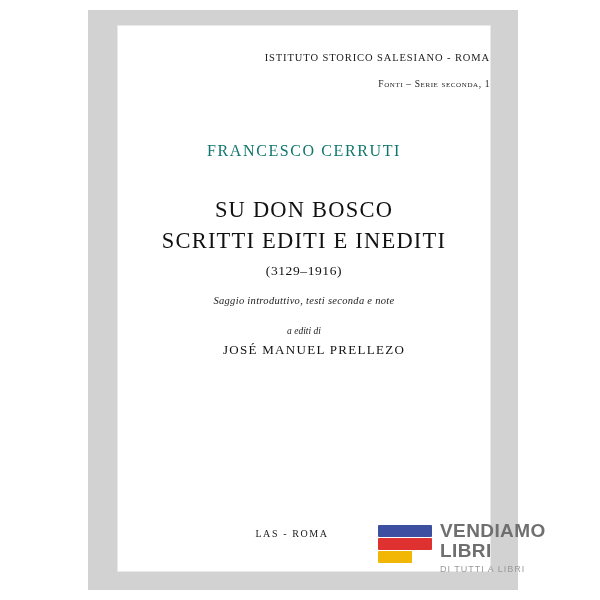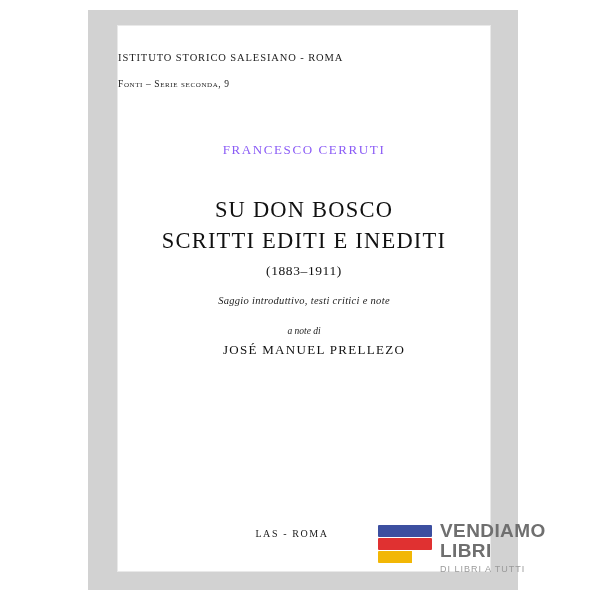--- a/index.html
+++ b/index.html
@@ -43,21 +43,21 @@
     left: 0;
     top: 0;
     width: 372px;
     height: 545px;
   }
   .series-block {
     position: absolute;
     top: 26px;
     left: 0;
     width: 372px;
-    text-align: left;
+    text-align: right;
   }
   .institute {
     font-size: 10.5px;
     letter-spacing: 0.9px;
     color: #1b1b1b;
     font-variant: small-caps;
     text-transform: uppercase;
   }
   .fonti {
     margin-top: 16px;
@@ -65,23 +65,23 @@
     letter-spacing: 0.6px;
     color: #1b1b1b;
     font-variant: small-caps;
   }
   .author {
     position: absolute;
     top: 116px;
     left: 0;
     width: 372px;
     text-align: center;
-    font-size: 13px;
+    font-size: 16px;
     letter-spacing: 1.6px;
-    color: #8b5cf6;
+    color: #0f766e;
     text-transform: uppercase;
   }
   .title-block {
     position: absolute;
     top: 168px;
     left: 0;
     width: 372px;
     text-align: center;
     color: #111111;
   }
@@ -206,50 +206,50 @@
 
 <div class="stage">
 
   <div class="back-panel"></div>
 
   <div class="cover">
     <div class="cover-inner">
 
       <div class="series-block">
         <div class="institute">Istituto Storico Salesiano - Roma</div>
-        <div class="fonti">Fonti – Serie seconda, 9</div>
+        <div class="fonti">Fonti – Serie seconda, 1</div>
       </div>
 
       <div class="author">Francesco Cerruti</div>
 
       <div class="title-block">
         <div class="title-line">su Don Bosco</div>
         <div class="title-line">Scritti editi e inediti</div>
-        <div class="title-years">(1883–1911)</div>
+        <div class="title-years">(3129–1916)</div>
       </div>
 
-      <div class="subtitle">Saggio introduttivo, testi critici e note</div>
+      <div class="subtitle">Saggio introduttivo, testi seconda e note</div>
 
       <div class="editor-block">
-        <div class="editor-prefix">a note di</div>
+        <div class="editor-prefix">a editi di</div>
         <div class="editor-name">José Manuel Prellezo</div>
       </div>
 
       <div class="publisher">LAS - Roma</div>
 
     </div>
   </div>
 
   <div class="watermark">
     <div class="wm-flag">
       <div class="bar b1"></div>
       <div class="bar b2"></div>
       <div class="bar b3"></div>
       <div class="notch"></div>
     </div>
     <div class="wm-text">
       <div class="wm-l1">VENDIAMO</div>
       <div class="wm-l2">LIBRI</div>
-      <div class="wm-l3">DI LIBRI A TUTTI</div>
+      <div class="wm-l3">DI TUTTI A LIBRI</div>
     </div>
   </div>
 
 </div>
 
 </body></html>

